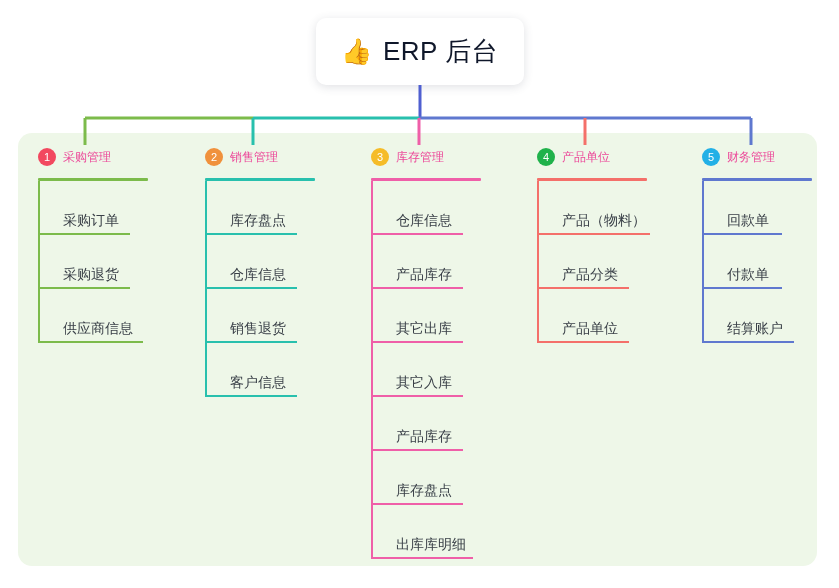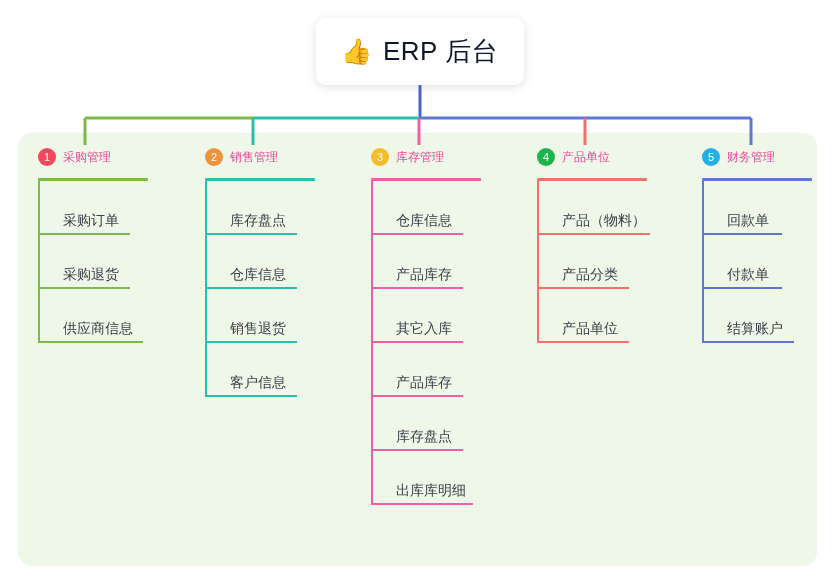--- a/index.html
+++ b/index.html
@@ -227,20 +227,25 @@
             <span class="item-label">仓库信息</span>
             <span class="item-underline" style="width: 92px; background: rgb(239, 95, 168);"></span>
           </div>
           <div class="item">
             <span class="item-stem" style="background: rgb(239, 95, 168);"></span>
             <span class="item-label">产品库存</span>
             <span class="item-underline" style="width: 92px; background: rgb(239, 95, 168);"></span>
           </div>
           <div class="item">
             <span class="item-stem" style="background: rgb(239, 95, 168);"></span>
+            <span class="item-label">其它出库</span>
+            <span class="item-underline" style="width: 92px; background: rgb(239, 95, 168);"></span>
+          </div>
+          <div class="item">
+            <span class="item-stem" style="background: rgb(239, 95, 168);"></span>
             <span class="item-label">其它入库</span>
             <span class="item-underline" style="width: 92px; background: rgb(239, 95, 168);"></span>
           </div>
           <div class="item">
             <span class="item-stem" style="background: rgb(239, 95, 168);"></span>
             <span class="item-label">产品库存</span>
             <span class="item-underline" style="width: 92px; background: rgb(239, 95, 168);"></span>
           </div>
           <div class="item">
             <span class="item-stem" style="background: rgb(239, 95, 168);"></span>

